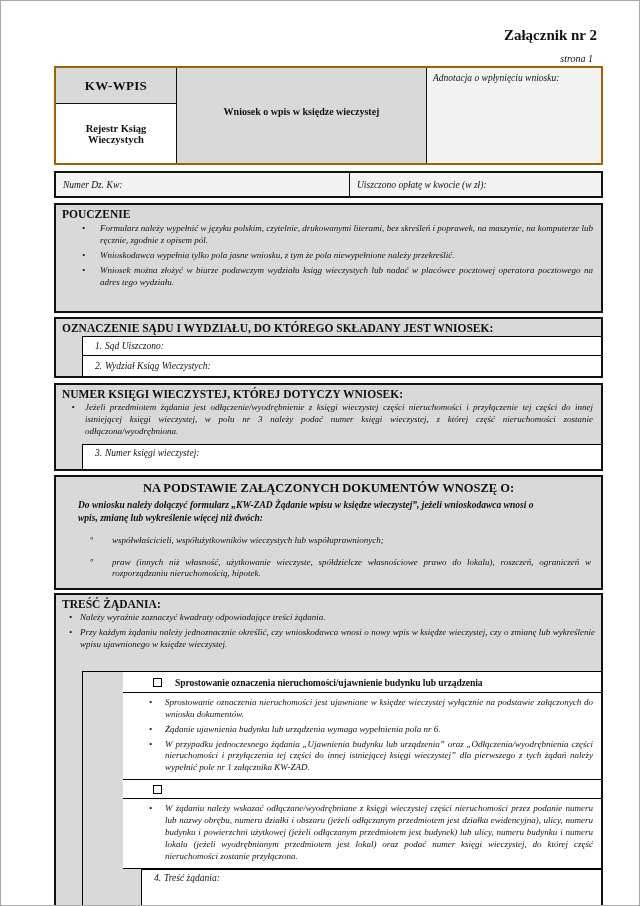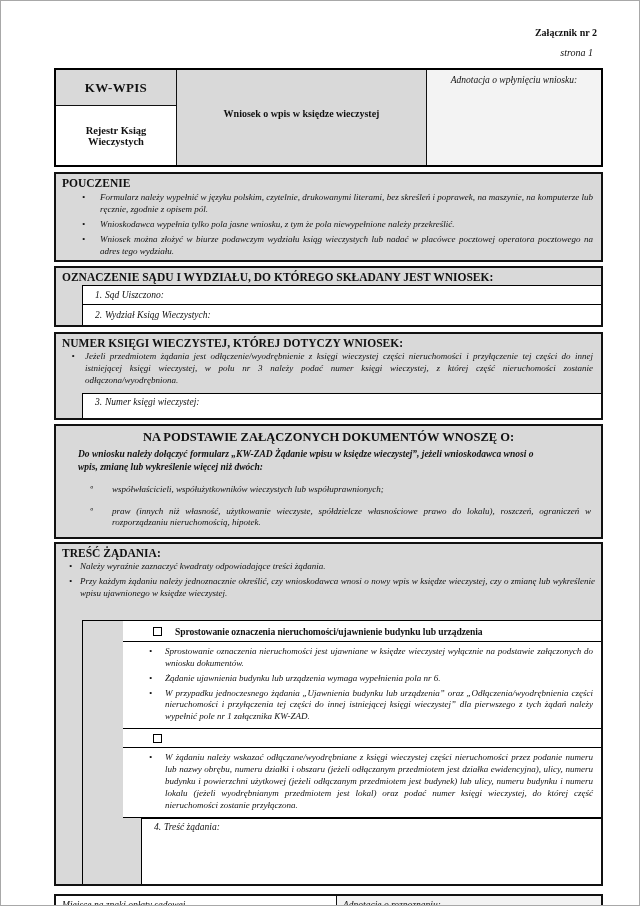--- a/index.html
+++ b/index.html
@@ -4,45 +4,45 @@
 <style>
   * { margin:0; padding:0; box-sizing:border-box; }
   html,body { background:#fff; }
   body { font-family:"Liberation Serif","DejaVu Serif",serif; color:#111; }
   .page {
     width:640px; height:906px; background:#fff;
     border:1px solid #a8a8a8; overflow:hidden; position:relative;
   }
   .content { margin-left:53px; width:549px; }
 
-  .attachment { padding-top:26px; text-align:right; font-weight:bold; font-size:10px; padding-right:6px; }
-  .page-no { margin-top:9px; margin-bottom:10px; text-align:right; font-style:italic; font-size:10px; padding-right:10px; }
-
-  
-  .hdr-table { border:2px solid #000000; height:99px; display:grid; grid-template-columns:121px 249px 1fr; background:#fef9c3; }
+  .attachment { padding-top:26px; text-align:right; font-weight:bold; font-size:15px; padding-right:6px; }
+  .page-no { margin-top:9px; margin-bottom:2px; text-align:right; font-style:italic; font-size:10px; padding-right:10px; }
+
+  
+  .hdr-table { border:2px solid #a16207; height:99px; display:grid; grid-template-columns:121px 249px 1fr; background:#fef9c3; }
   .hdr-left { border-right:1.5px solid #111; display:flex; flex-direction:column; }
   .hdr-code { height:36px; background:#d9d9d9; border-bottom:1.5px solid #111; display:flex; align-items:center; justify-content:center; font-weight:bold; font-size:13px; letter-spacing:.3px; }
   .hdr-registry { flex:1; background:#fff; display:flex; align-items:center; justify-content:center; font-weight:bold; font-size:10.5px; text-align:center; padding:1px 4px; }
   .hdr-title { background:#d9d9d9; display:flex; align-items:center; justify-content:center; font-weight:bold; font-size:10px; padding:12px 6px 20px 6px; }
-  .hdr-annot { border-left:1.5px solid #111; background:#f3f3f3; font-style:italic; font-size:9.5px; padding:5px 6px;text-align:center; }
+  .hdr-annot { border-left:1.5px solid #111; background:#f3f3f3; font-style:italic; font-size:9.5px; padding:5px 6px; }
 
   
   .meta-row { margin-top:6px; border:2px solid #111; height:27px; display:grid; grid-template-columns:294px 1fr; }
   .meta-cell { background:#f3f3f3; font-style:italic; font-size:9.5px; display:flex; align-items:center; padding:0 7px; }
   .meta-cell.first { border-right:1.5px solid #111; }
 
   
   .sec { border:2px solid #111; background:#d9d9d9; }
   .sec-title { font-weight:bold; font-size:11.5px; padding:3px 6px 2px 6px; }
   .bullets { list-style:none; }
   .b { display:flex; font-style:italic; font-size:9px; line-height:1.32; margin-bottom:3px; }
   .bm { flex:none; text-align:center; }
   .bt { flex:1; text-align:justify; }
 
-  .sec-pouczenie { margin-top:5px; padding-bottom:0; }
+  .sec-pouczenie { margin-top:5px; padding-bottom:20px; }
   .sec-pouczenie .bullets { padding:1px 8px 0 26px; }
   .sec-pouczenie .bm { width:18px; text-align:left; }
 
   
   .field { margin-left:26px; background:#fff; border:1px solid #000; border-right:none; display:flex; font-style:italic; font-size:9.5px; }
   .field .fnum { flex:none; width:22px; padding-left:12px; }
   .field.single { height:20px; align-items:center; }
   .field.last { border-bottom:none; }
   .field.stack2 { border-top:none; }
 
@@ -90,20 +90,24 @@
 
     <div class="hdr-table">
       <div class="hdr-left">
         <div class="hdr-code">KW-WPIS</div>
         <div class="hdr-registry">Rejestr Ksiąg Wieczystych</div>
       </div>
       <div class="hdr-title">Wniosek o wpis w księdze wieczystej</div>
       <div class="hdr-annot">Adnotacja o wpłynięciu wniosku:</div>
     </div>
 
+    <div class="meta-row">
+      <div class="meta-cell first">Numer Dz. Kw:</div>
+      <div class="meta-cell">Uiszczono opłatę w kwocie (w zł):</div>
+    </div>
 
     <div class="sec sec-pouczenie">
       <div class="sec-title">POUCZENIE</div>
       <ul class="bullets">
         <li class="b">
             <span class="bm">•</span>
             <span class="bt">Formularz należy wypełnić w języku polskim, czytelnie, drukowanymi literami, bez skreśleń i poprawek, na maszynie, na komputerze lub ręcznie, zgodnie z opisem pól.</span>
           </li>
         <li class="b">
             <span class="bm">•</span>

